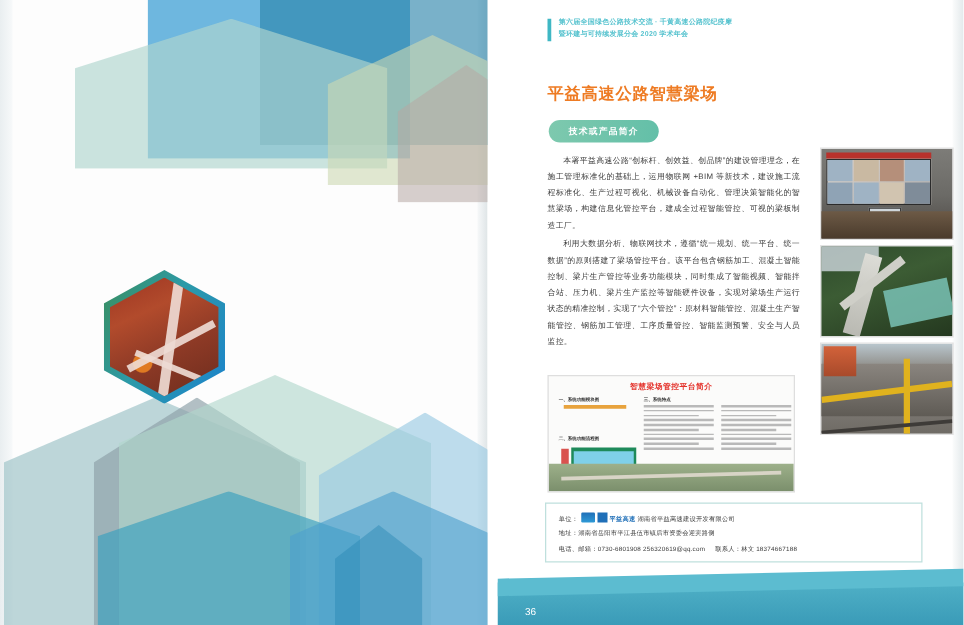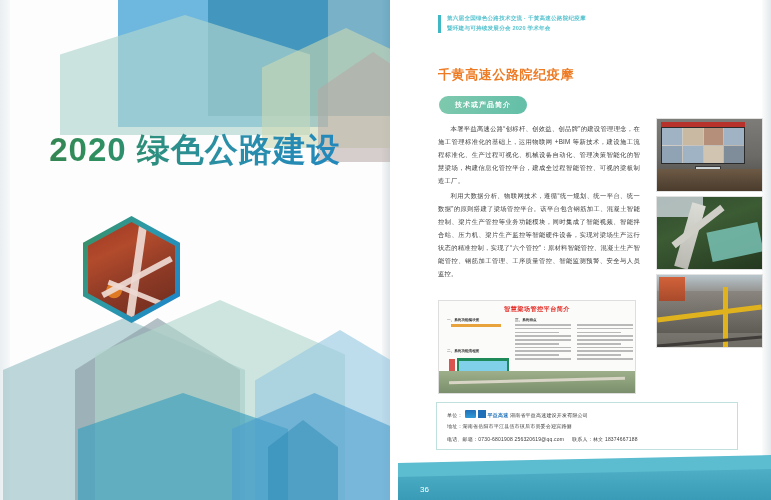--- a/index.html
+++ b/index.html
@@ -198,21 +198,20 @@
 
     <div class="poly bp1"></div>
     <div class="poly bp2"></div>
     <div class="poly bp3"></div>
     <div class="poly bp4"></div>
     <div class="poly bp5"></div>
     <div class="poly bp6"></div>
     <div class="poly bp7"></div>
 
     <div class="cover-title">
-      <div>2020 绿色公路建设</div>
     </div>
 
     <div class="hexwrap">
       <div class="hexborder"></div>
       <div class="hexphoto">
         <span class="road r1"></span>
         <span class="road r2"></span>
         <span class="road r3"></span>
       </div>
     </div>
@@ -223,21 +222,21 @@
     <div class="edge"></div>
 
     <div class="conf">
       <span class="bar"></span>
       <span class="txt">
         <span>第六届全国绿色公路技术交流 · 千黄高速公路院纪疫摩</span><br>
         <span>暨环建与可持续发展分会 2020 学术年会</span>
       </span>
     </div>
 
-    <div class="sec-title">千黄高速公路院纪疫摩</div>
+    <div class="sec-title">平益高速公路智慧梁场</div>
 
     <div class="badge">技术或产品简介</div>
 
     <div class="body-col">
       <p>本署平益高速公路“创标杆、创效益、创品牌”的建设管理理念，在施工管理标准化的基础上，运用物联网 +BIM 等新技术，建设施工流程标准化、生产过程可视化、机械设备自动化、管理决策智能化的智慧梁场，构建信息化管控平台，建成全过程智能管控、可视的梁板制造工厂。</p>
       <p>利用大数据分析、物联网技术，遵循“统一规划、统一平台、统一数据”的原则搭建了梁场管控平台。该平台包含钢筋加工、混凝土智能控制、梁片生产管控等业务功能模块，同时集成了智能视频、智能拌合站、压力机、梁片生产监控等智能硬件设备，实现对梁场生产运行状态的精准控制，实现了“六个管控”：原材料智能管控、混凝土生产智能管控、钢筋加工管理、工序质量管控、智能监测预警、安全与人员监控。</p>
     </div>
 
     <div class="photo ph1">
       <span class="redbar"></span>

